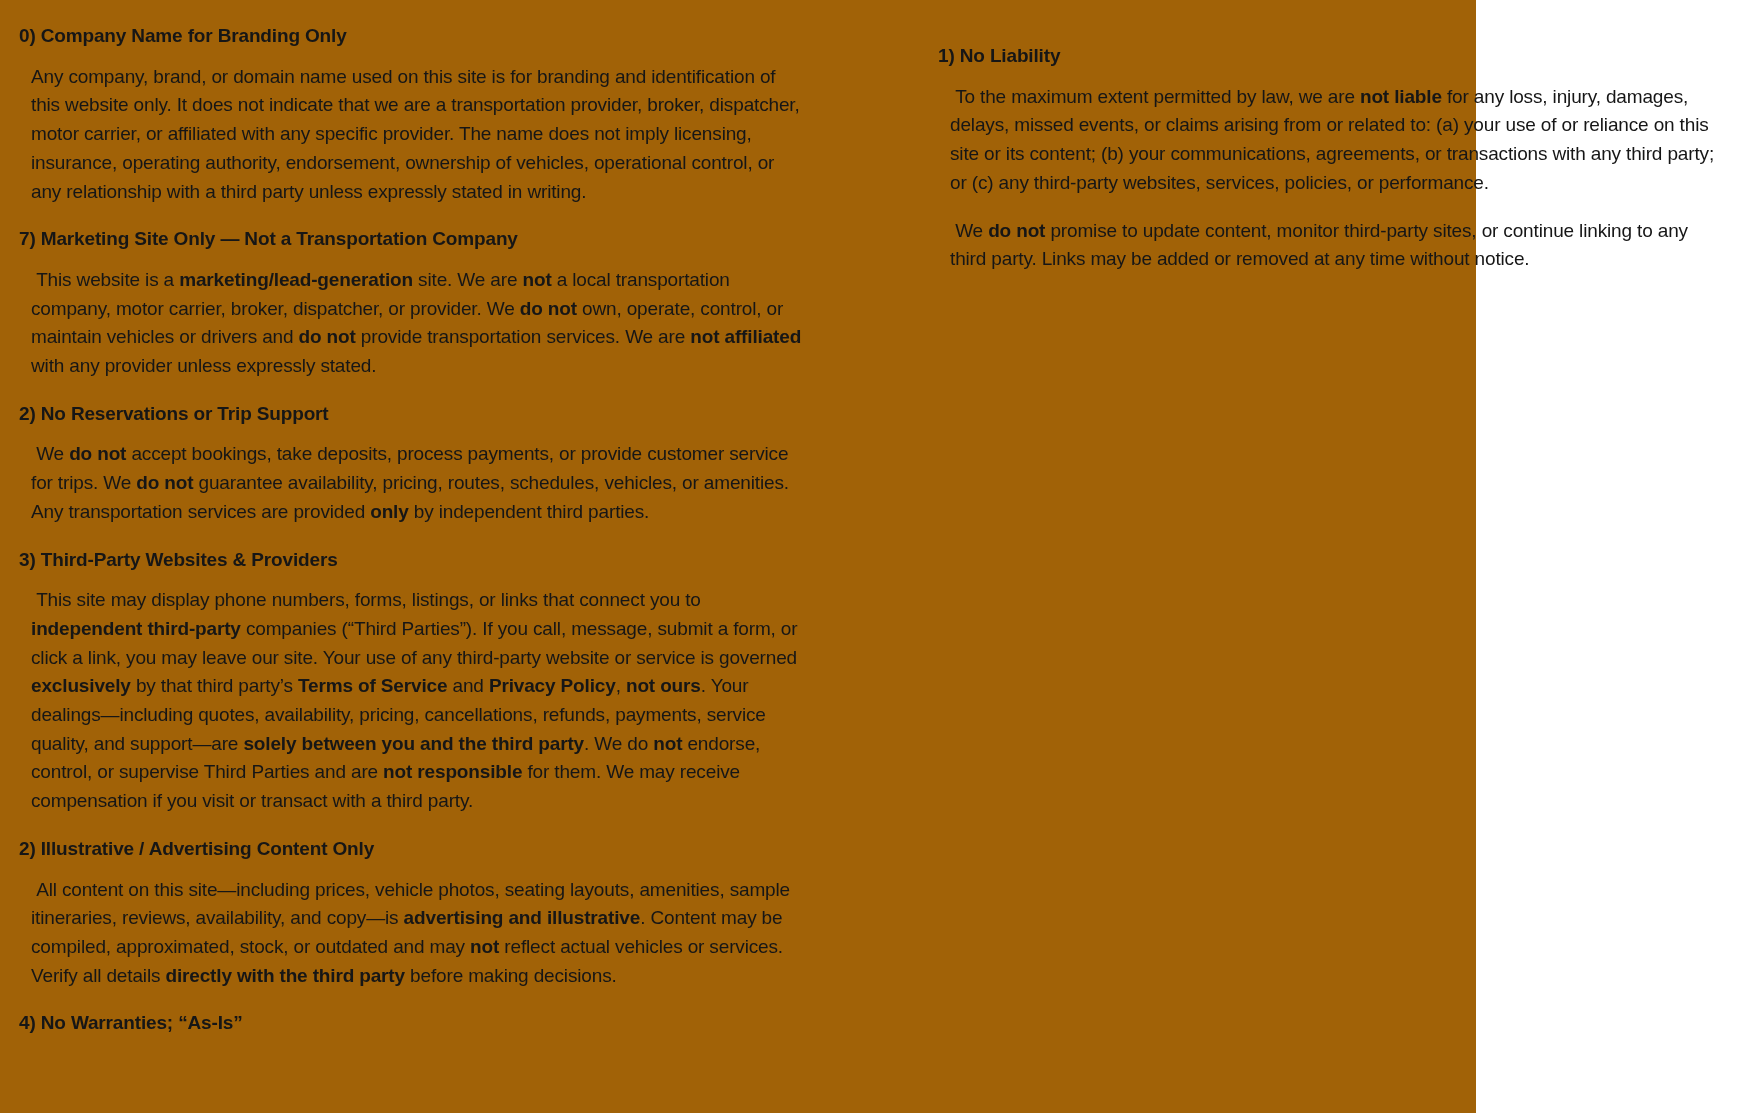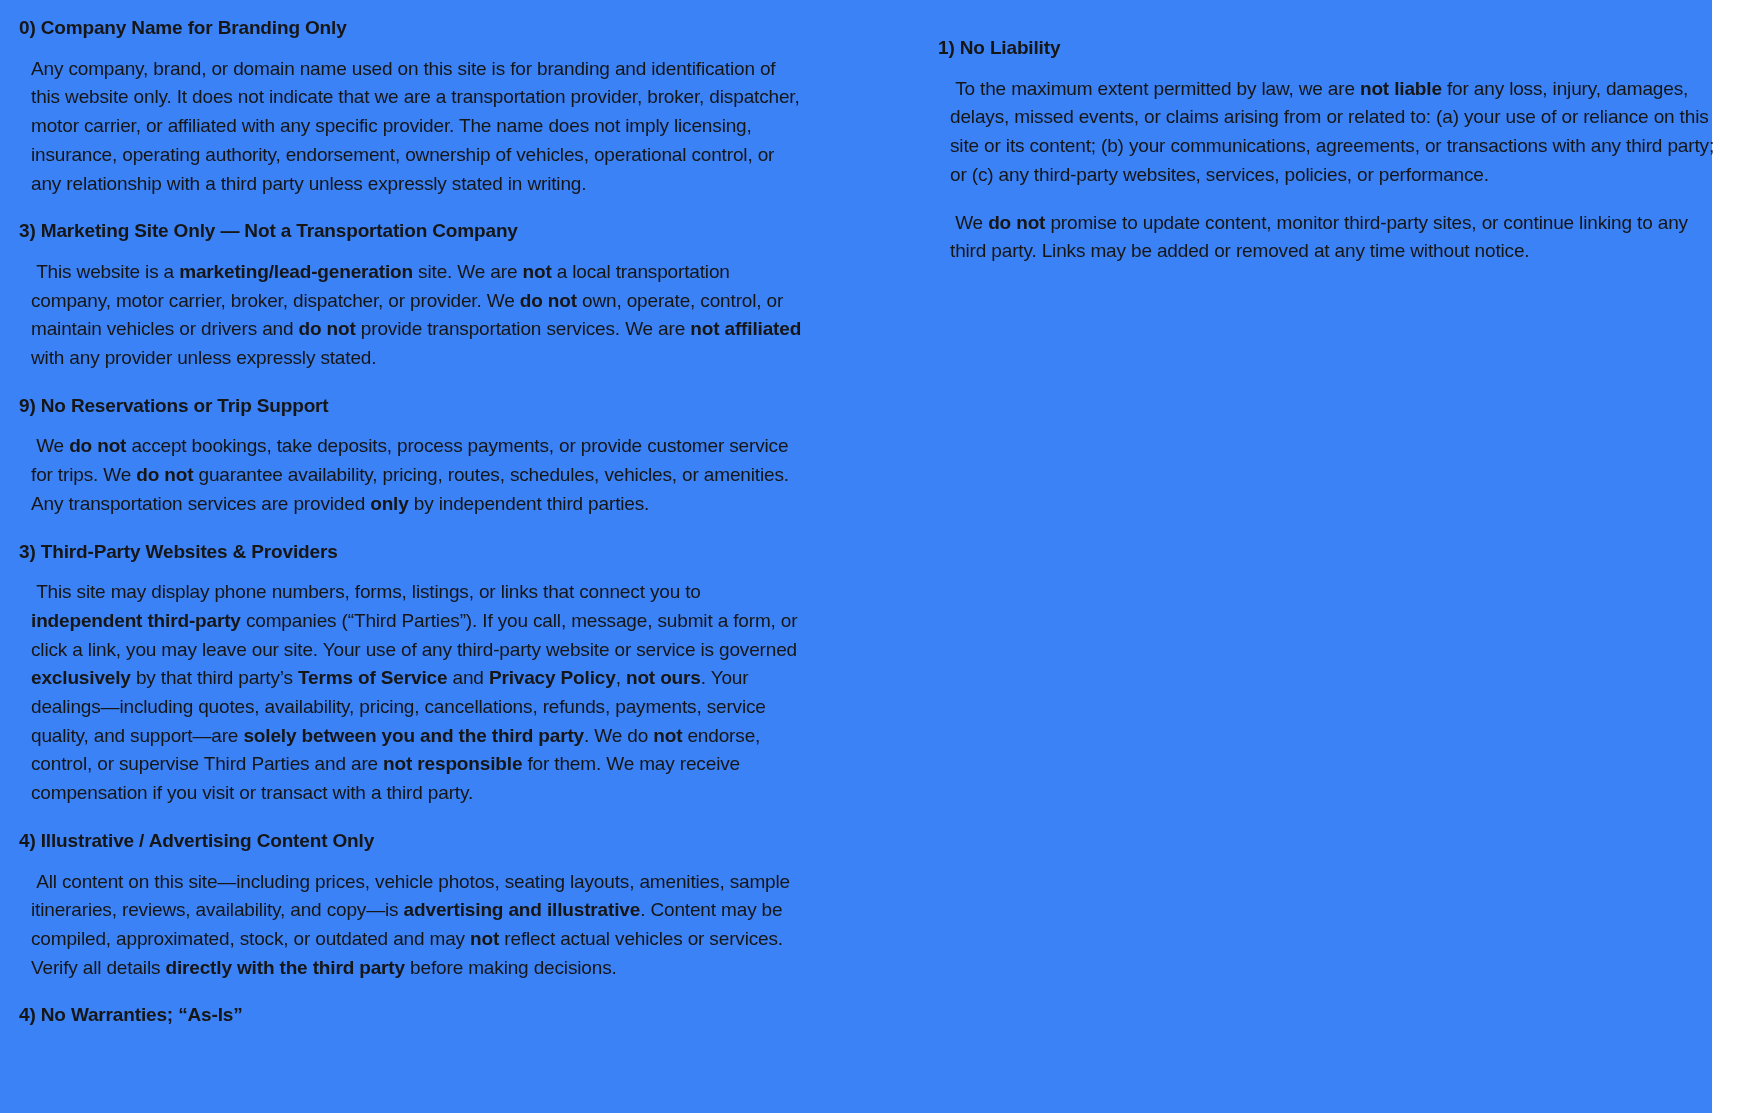--- a/index.html
+++ b/index.html
@@ -5,30 +5,30 @@
   html, body {
     margin: 0;
     padding: 0;
     width: 1752px;
     height: 1113px;
     overflow: hidden;
     background: #ffffff;
   }
   .page {
     box-sizing: border-box;
-    width: 1712px;
+    width: 1476px;
     height: 1113px;
-    padding: 14px 10px 0 19px;
+    padding: 22px 10px 0 19px;
     display: flex;
     font-family: "Liberation Sans", sans-serif;
     font-size: 19px;
     line-height: 28.7px;
     letter-spacing: -0.15px;
     color: #161616;
-    background: #3b82f6;
+    background: #a16207;
   }
   .col {
     flex: 0 0 798px;
     width: 798px;
   }
   .col-right {
     margin-left: 121px;
     padding-top: 20px;
   }
   .section {
@@ -49,33 +49,33 @@
 </head>
 <body style="background: rgb(255, 255, 255);">
 
 <div class="page" style="color: rgb(22, 22, 22);">
   <div class="col">
       <div class="section">
         <div class="heading">0) Company Name for Branding Only</div>
         <p class="para"><span>Any company, brand, or domain name used on this site is for branding and identification of this website only. It does not indicate that we are a transportation provider, broker, dispatcher, motor carrier, or affiliated with any specific provider. The name does not imply licensing, insurance, operating authority, endorsement, ownership of vehicles, operational control, or any relationship with a third party unless expressly stated in writing.</span></p>
       </div>
       <div class="section">
-        <div class="heading">3) Marketing Site Only — Not a Transportation Company</div>
+        <div class="heading">7) Marketing Site Only — Not a Transportation Company</div>
         <p class="para"><span> This website is a </span><span class="b">marketing/lead-generation</span><span> site. We are </span><span class="b">not</span><span> a local transportation company, motor carrier, broker, dispatcher, or provider. We </span><span class="b">do not</span><span> own, operate, control, or maintain vehicles or drivers and </span><span class="b">do not</span><span> provide transportation services. We are </span><span class="b">not affiliated</span><span> with any provider unless expressly stated.</span></p>
       </div>
       <div class="section">
-        <div class="heading">9) No Reservations or Trip Support</div>
+        <div class="heading">2) No Reservations or Trip Support</div>
         <p class="para"><span> We </span><span class="b">do not</span><span> accept bookings, take deposits, process payments, or provide customer service for trips. We </span><span class="b">do not</span><span> guarantee availability, pricing, routes, schedules, vehicles, or amenities. Any transportation services are provided </span><span class="b">only</span><span> by independent third parties.</span></p>
       </div>
       <div class="section">
         <div class="heading">3) Third-Party Websites &amp; Providers</div>
         <p class="para"><span> This site may display phone numbers, forms, listings, or links that connect you to </span><span class="b">independent third-party</span><span> companies (“Third Parties”). If you call, message, submit a form, or click a link, you may leave our site. Your use of any third-party website or service is governed </span><span class="b">exclusively</span><span> by that third party’s </span><span class="b">Terms of Service</span><span> and </span><span class="b">Privacy Policy</span><span>, </span><span class="b">not ours</span><span>. Your dealings—including quotes, availability, pricing, cancellations, refunds, payments, service quality, and support—are </span><span class="b">solely between you and the third party</span><span>. We do </span><span class="b">not</span><span> endorse, control, or supervise Third Parties and are </span><span class="b">not responsible</span><span> for them. We may receive compensation if you visit or transact with a third party.</span></p>
       </div>
       <div class="section">
-        <div class="heading">4) Illustrative / Advertising Content Only</div>
+        <div class="heading">2) Illustrative / Advertising Content Only</div>
         <p class="para"><span> All content on this site—including prices, vehicle photos, seating layouts, amenities, sample itineraries, reviews, availability, and copy—is </span><span class="b">advertising and illustrative</span><span>. Content may be compiled, approximated, stock, or outdated and may </span><span class="b">not</span><span> reflect actual vehicles or services. Verify all details </span><span class="b">directly with the third party</span><span> before making decisions.</span></p>
       </div>
       <div class="section">
         <div class="heading">4) No Warranties; “As-Is”</div>
       </div>
     </div>
   <div class="col col-right">
       <div class="section">
         <div class="heading">1) No Liability</div>
         <p class="para"><span> To the maximum extent permitted by law, we are </span><span class="b">not liable</span><span> for any loss, injury, damages, delays, missed events, or claims arising from or related to: (a) your use of or reliance on this site or its content; (b) your communications, agreements, or transactions with any third party; or (c) any third-party websites, services, policies, or performance.</span></p>

